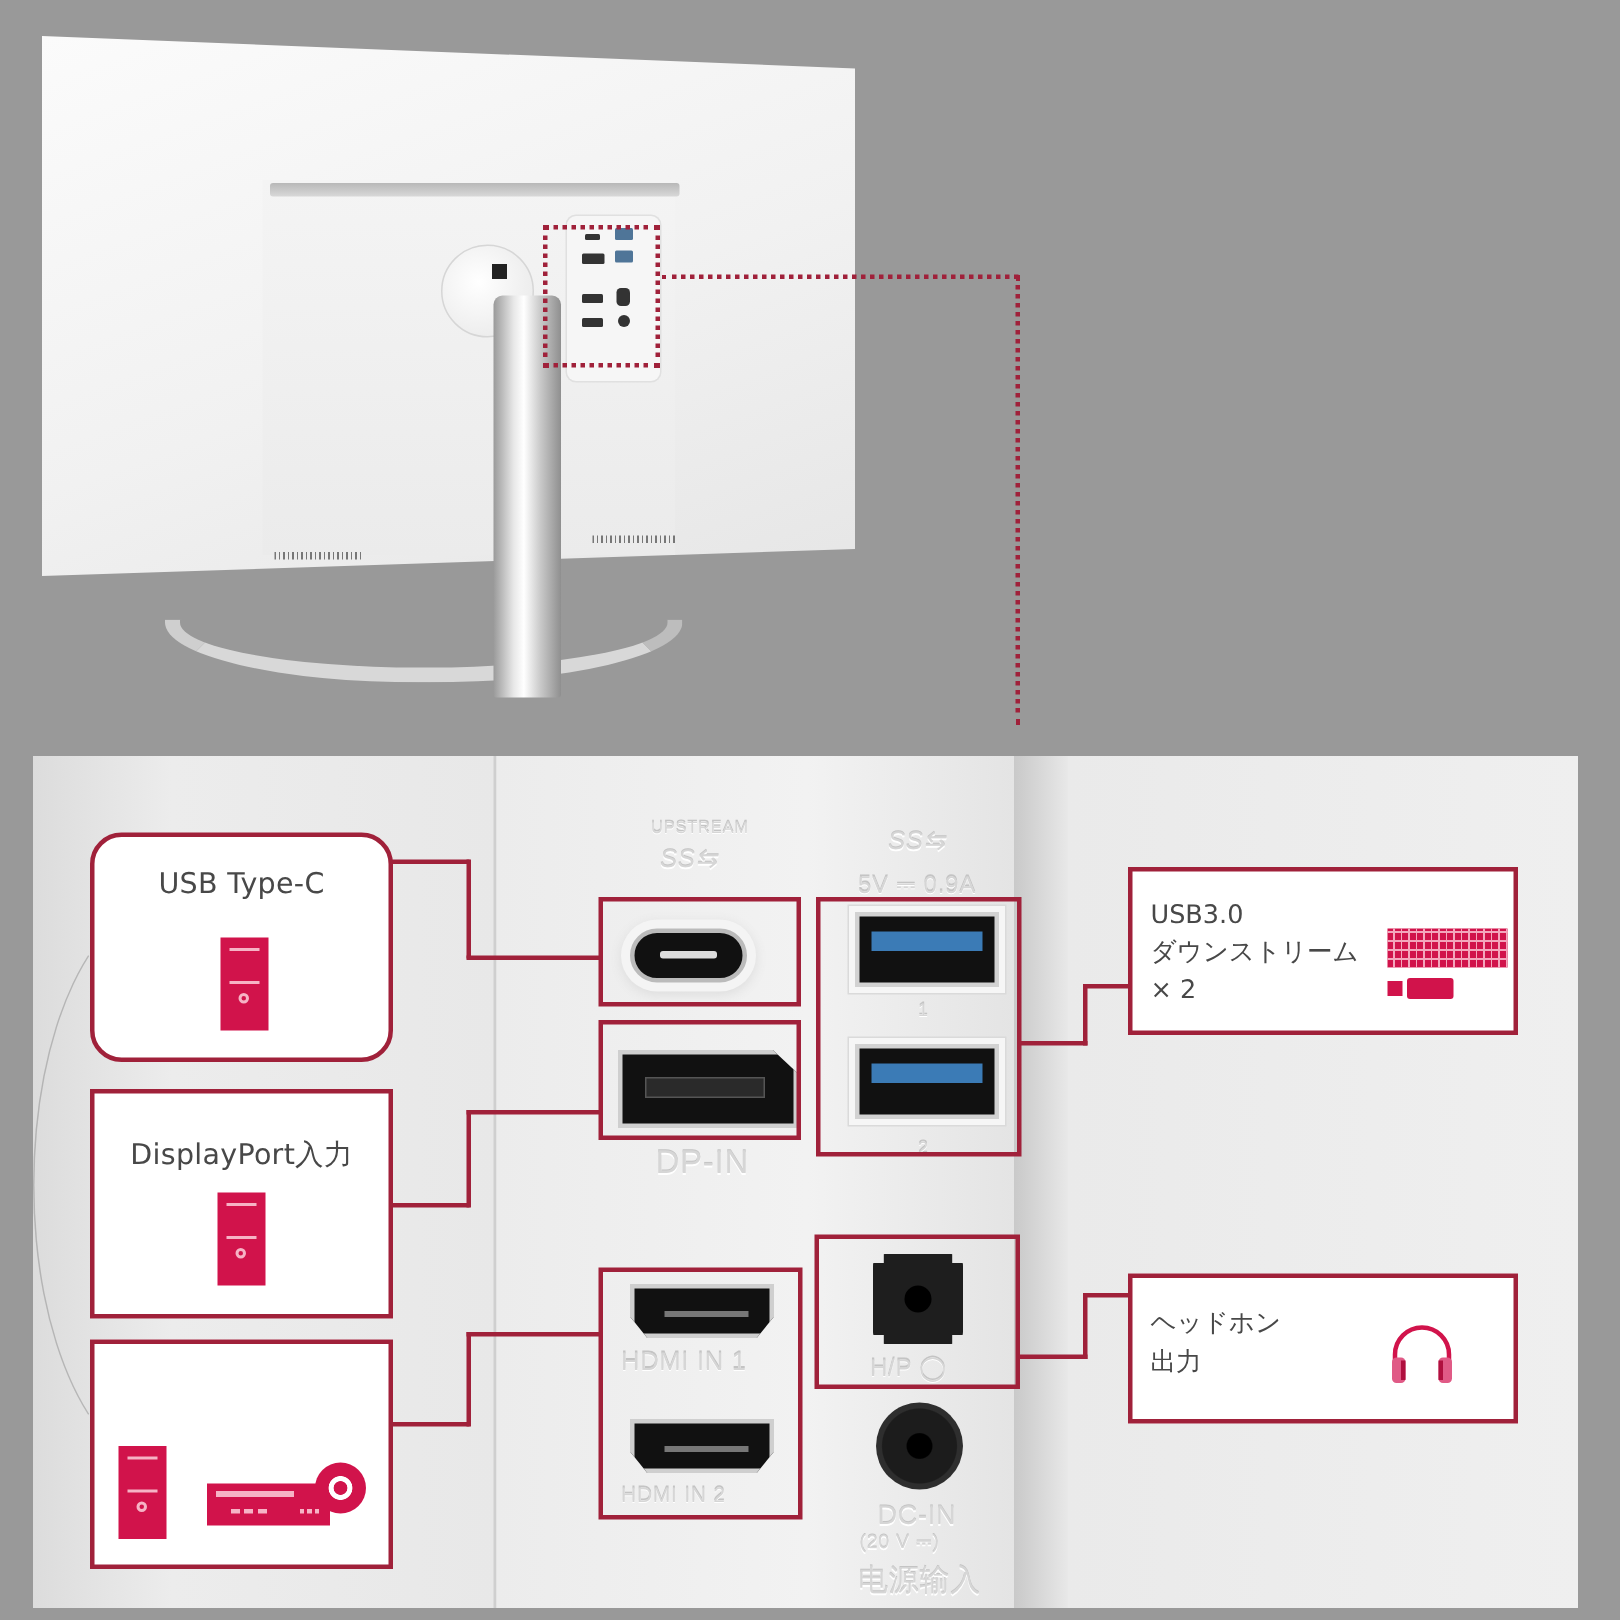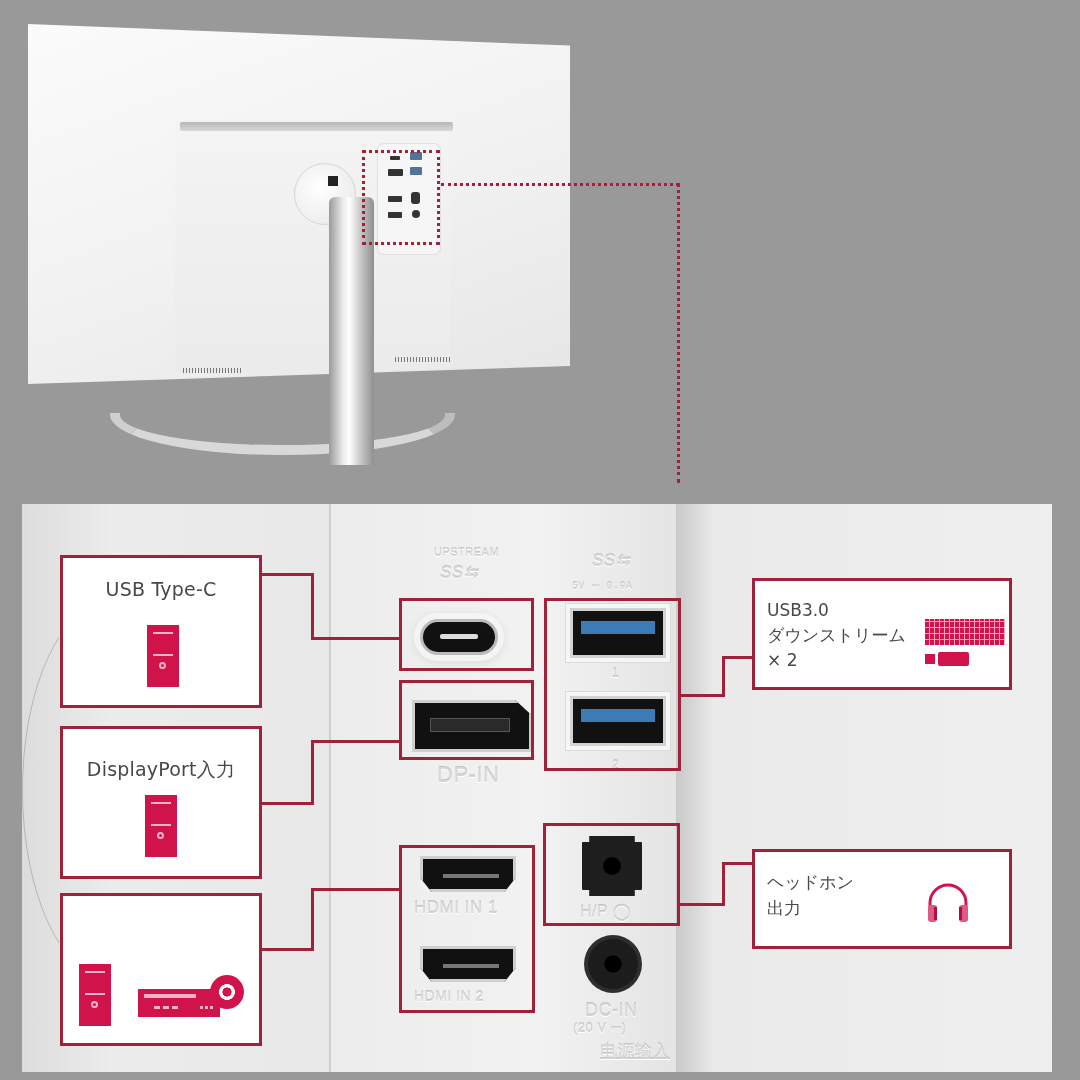--- a/index.html
+++ b/index.html
@@ -209,30 +209,30 @@
 <div class="abs panel-left-strip"></div>
 <div class="abs left-curve"></div>
 <div class="abs panel-seam"></div>
 <div class="abs panel-port-area"></div>
 <div class="abs panel-shade"></div>
 <div class="abs panel-right"></div>
 
 <div class="emboss" style="left:434px;top:546px;font-size:11px;">UPSTREAM</div>
 <div class="emboss" style="left:440px;top:562px;font-size:17px;font-style:italic;">SS⇆</div>
 <div class="emboss" style="left:592px;top:550px;font-size:17px;font-style:italic;">SS⇆</div>
-<div class="emboss" style="left:572px;top:581px;font-size:10px;font-family:Liberation Mono, monospace;">5V ⎓ 0.9A</div>
+<div class="emboss" style="left:572px;top:581px;font-size:16px;">5V ⎓ 0.9A</div>
 <div class="emboss" style="left:612px;top:666px;font-size:12px;">1</div>
 <div class="emboss" style="left:612px;top:758px;font-size:12px;">2</div>
 <div class="emboss" style="left:437px;top:762px;font-size:22px;">DP-IN</div>
 <div class="emboss" style="left:414px;top:898px;font-size:17px;">HDMI IN 1</div>
 <div class="emboss" style="left:414px;top:988px;font-size:14px;">HDMI IN 2</div>
 <div class="emboss" style="left:580px;top:902px;font-size:16px;">H/P ◯</div>
 <div class="emboss" style="left:585px;top:1000px;font-size:18px;">DC-IN</div>
 <div class="emboss" style="left:573px;top:1020px;font-size:13px;">(20 V ⎓)</div>
-<div class="emboss" style="left:600px;top:1040px;font-size:17px;text-decoration:underline;">电源输入</div>
+<div class="emboss" style="left:572px;top:1040px;font-size:20px;">电源输入</div>
 
 <div class="abs usbc"></div>
 <div class="abs usbc-tongue"></div>
 
 <div class="usba" style="left:570px;top:608px;">
     <div class="usba-blue"></div>
   </div>
 <div class="usba" style="left:570px;top:696px;">
     <div class="usba-blue"></div>
   </div>
@@ -270,21 +270,21 @@
 <div class="ln" style="left:311px;top:888px;width:89px;height:3px;"></div>
 
 <div class="ln" style="left:680px;top:694px;width:45px;height:3px;"></div>
 <div class="ln" style="left:722px;top:656px;width:3px;height:41px;"></div>
 <div class="ln" style="left:722px;top:656px;width:32px;height:3px;"></div>
 
 <div class="ln" style="left:679px;top:903px;width:46px;height:3px;"></div>
 <div class="ln" style="left:722px;top:862px;width:3px;height:44px;"></div>
 <div class="ln" style="left:722px;top:862px;width:32px;height:3px;"></div>
 
-<div class="callout" style="left:60px;top:555px;width:202px;height:153px;">
+<div class="callout" style="left:60px;top:555px;width:202px;height:153px;border-radius:21px;">
   <div class="callout-title" style="top:20px;">USB Type-C</div>
   <div class="pc-tower" style="left:84px;top:67px;">
       <div class="pc-led"></div>
     </div>
 </div>
 
 <div class="callout" style="left:60px;top:726px;width:202px;height:153px;">
   <div class="callout-title" style="top:28px;">DisplayPort入力</div>
   <div class="pc-tower" style="left:82px;top:66px;">
       <div class="pc-led"></div>

